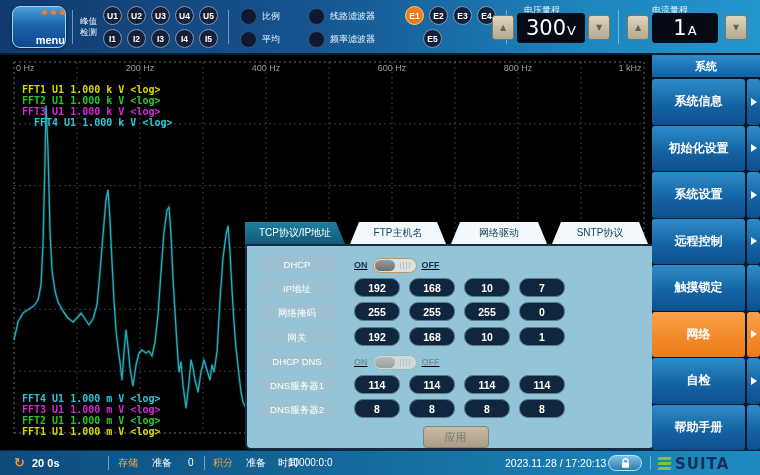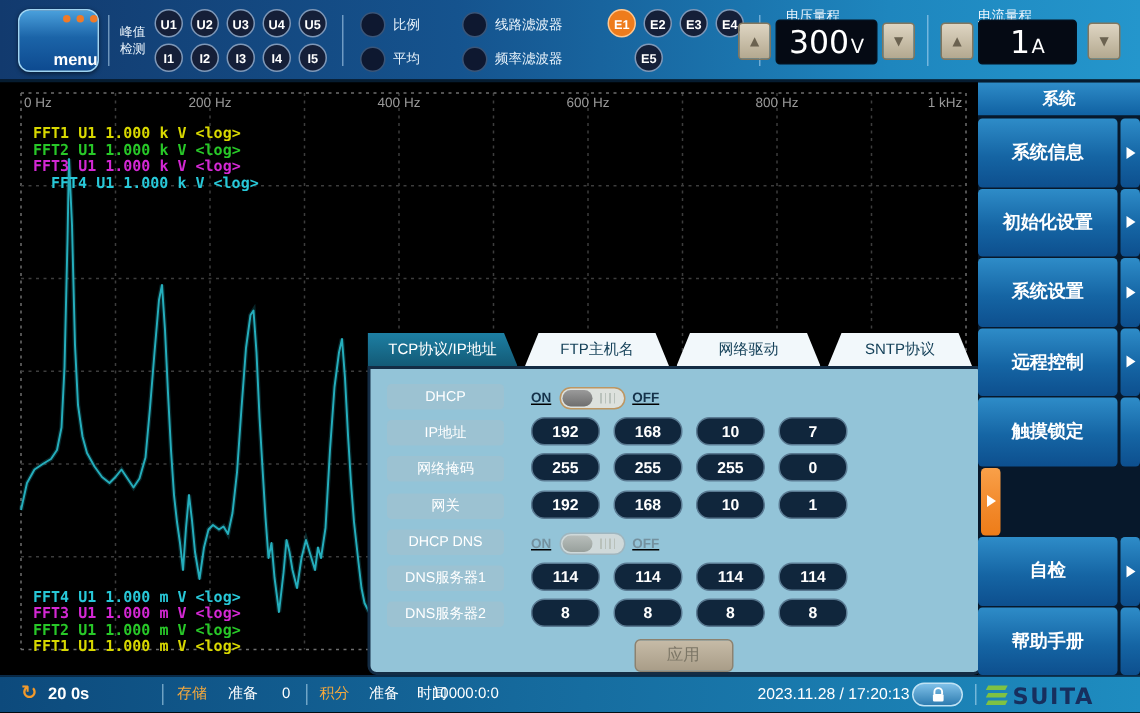--- a/index.html
+++ b/index.html
@@ -319,20 +319,21 @@
         <div class="sb-main">远程控制</div>
         <div class="sb-strip">
             <span class="tri-right"></span>
           </div>
       </div>
       <div class="sb-item">
         <div class="sb-main">触摸锁定</div>
         <div class="sb-strip"></div>
       </div>
       <div class="sb-item active">
+        <div class="sb-main">网络</div>
         <div class="sb-strip">
             <span class="tri-right"></span>
           </div>
       </div>
       <div class="sb-item">
         <div class="sb-main">自检</div>
         <div class="sb-strip">
             <span class="tri-right"></span>
           </div>
       </div>

